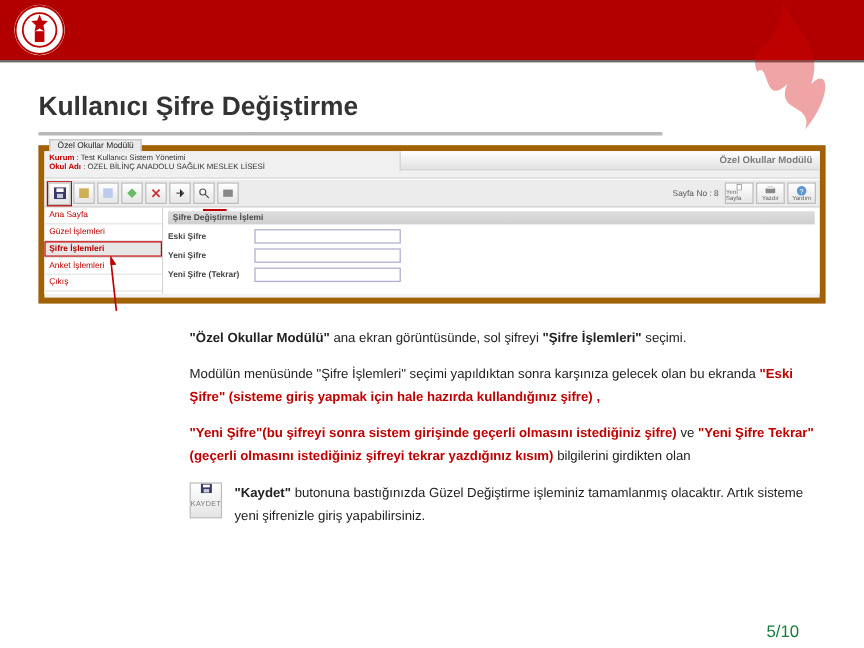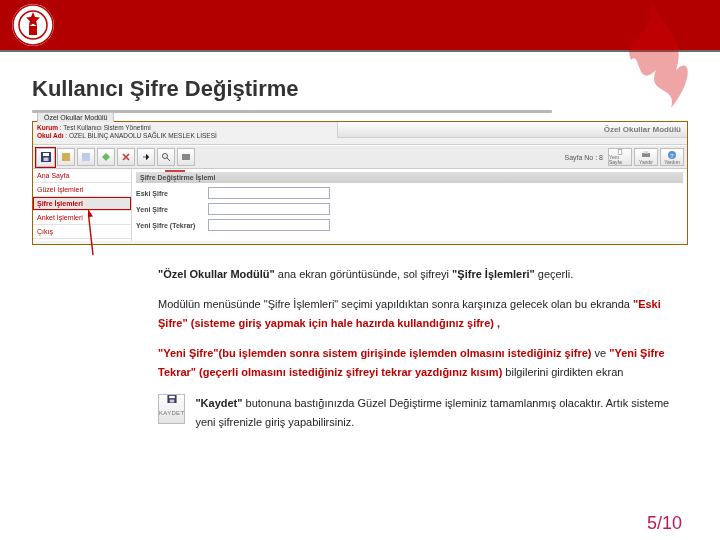--- a/index.html
+++ b/index.html
@@ -12,21 +12,21 @@
   .flame { position:absolute; right:24px; top:0; width:90px; height:110px; opacity:.35; }
   .flame svg { width:100%; height:100%; }
   .hdr-bottom { height:2px; background:#6b6b6b; }
 
   
   .title { margin:24px 0 8px 32px; font-size:22px; font-weight:700; color:#333; }
   .title-underline { margin-left:32px; width:520px; height:3px;
     background:linear-gradient(90deg,#888,#888); opacity:.6; border-radius:1px; }
 
   
-  .app { margin:8px 32px 0 32px; border:1px solid #a16207; position:relative;
+  .app { margin:8px 32px 0 32px; border:5px solid #a16207; position:relative;
          font-size:8px; background:#f3f3f3; height:122px; }
   .app-tab { position:absolute; top:-10px; left:4px; padding:1px 6px; background:#eaeaea;
              border:1px solid #c0c0c0; border-bottom:none; font-size:7px; }
   .app-login { padding:2px 4px 4px 4px; border-bottom:1px solid #d0d0d0; background:#f0f0f0; }
   .app-login .ln { font-size:6.5px; color:#333; line-height:8px; }
   .app-login .ln b { color:#c00000; }
   .app-titlebar { position:absolute; right:0; top:0; height:16px; width:350px;
                   background:linear-gradient(#fff,#e2e2e2); border-left:1px solid #d0d0d0;
                   border-bottom:1px solid #d0d0d0; display:flex; align-items:center;
                   justify-content:flex-end; padding-right:6px; box-sizing:border-box; }
@@ -62,21 +62,21 @@
 
   
   .body { margin:20px 40px 0 158px; font-size:11px; line-height:19px; }
   .body b.red { color:#c00000; }
   .kaydet-blk { display:flex; align-items:flex-start; margin-top:12px; }
   .kaydet-icon { width:30px; height:28px; border:1px solid #bcbcbc; background:linear-gradient(#fff,#e4e4e4);
                  display:flex; flex-direction:column; align-items:center; justify-content:center;
                  margin-right:10px; }
   .kaydet-icon svg { width:16px; height:14px; }
   .kaydet-icon .lbl { font-size:6px; color:#777; margin-top:1px; letter-spacing:.3px; }
-  .paginate { position:absolute; right:38px; bottom:6px; font-size:18px; color:#be185d; }
+  .paginate { position:absolute; right:54px; bottom:6px; font-size:14px; color:#15803d; }
 </style>
 </head>
 <body>
 
 <div class="hdr">
   <div class="emblem">
     <svg viewBox="0 0 42 42">
       <circle cx="21" cy="21" r="20" fill="#fff" stroke="#b20000" stroke-width="1.5"></circle>
       <circle cx="21" cy="21" r="14" fill="none" stroke="#c00000" stroke-width="1.5"></circle>
       <path d="M21 8 l2 5 5 .6-3.8 3.4 1 5.2L21 19.8l-4.2 2.4 1-5.2-3.8-3.4 5-.6z" fill="#c00000"></path>
@@ -212,27 +212,27 @@
         <marker id="ah" markerWidth="6" markerHeight="6" refX="5" refY="3" orient="auto">
       <path d="M0 0 L6 3 L0 6 z" fill="#c00000"></path>
         </marker>
       </defs>
     <path d="M5 55 L 0 10" stroke="#c00000" stroke-width="1.4" fill="none" marker-end="url(#ah)"></path>
   </svg>
 </div>
 
 <div class="body">
   <p>
-    <b>"Özel Okullar Modülü"</b><span> ana ekran görüntüsünde, sol şifreyi </span><b>"Şifre İşlemleri"</b><span> geçerli.</span>
+    <b>"Özel Okullar Modülü"</b><span> ana ekran görüntüsünde, sol şifreyi </span><b>"Şifre İşlemleri"</b><span> seçimi.</span>
   </p>
   <p>
     <span>Modülün menüsünde "Şifre İşlemleri" seçimi yapıldıktan sonra karşınıza gelecek olan bu ekranda </span><b class="red">"Eski Şifre" (sisteme giriş yapmak için hale hazırda kullandığınız şifre) ,</b>
   </p>
   <p>
-    <b class="red">"Yeni Şifre"</b><b class="red">(bu işlemden sonra sistem girişinde işlemden olmasını istediğiniz şifre)</b><span> ve </span><b class="red">"Yeni Şifre Tekrar" (geçerli olmasını istediğiniz şifreyi tekrar yazdığınız kısım)</b><span> bilgilerini girdikten ekran</span>
+    <b class="red">"Yeni Şifre"</b><b class="red">(bu şifreyi sonra sistem girişinde geçerli olmasını istediğiniz şifre)</b><span> ve </span><b class="red">"Yeni Şifre Tekrar" (geçerli olmasını istediğiniz şifreyi tekrar yazdığınız kısım)</b><span> bilgilerini girdikten olan</span>
   </p>
 
   <div class="kaydet-blk">
     <div class="kaydet-icon">
       <svg viewBox="0 0 16 14">
           <rect x="0" y="0" width="16" height="14" fill="#3a3a6a"></rect>
           <rect x="3" y="1.5" width="10" height="4" fill="#fff"></rect>
           <rect x="4" y="8" width="8" height="5" fill="#c9c9dc"></rect>
         </svg>
       <span class="lbl">KAYDET</span>

